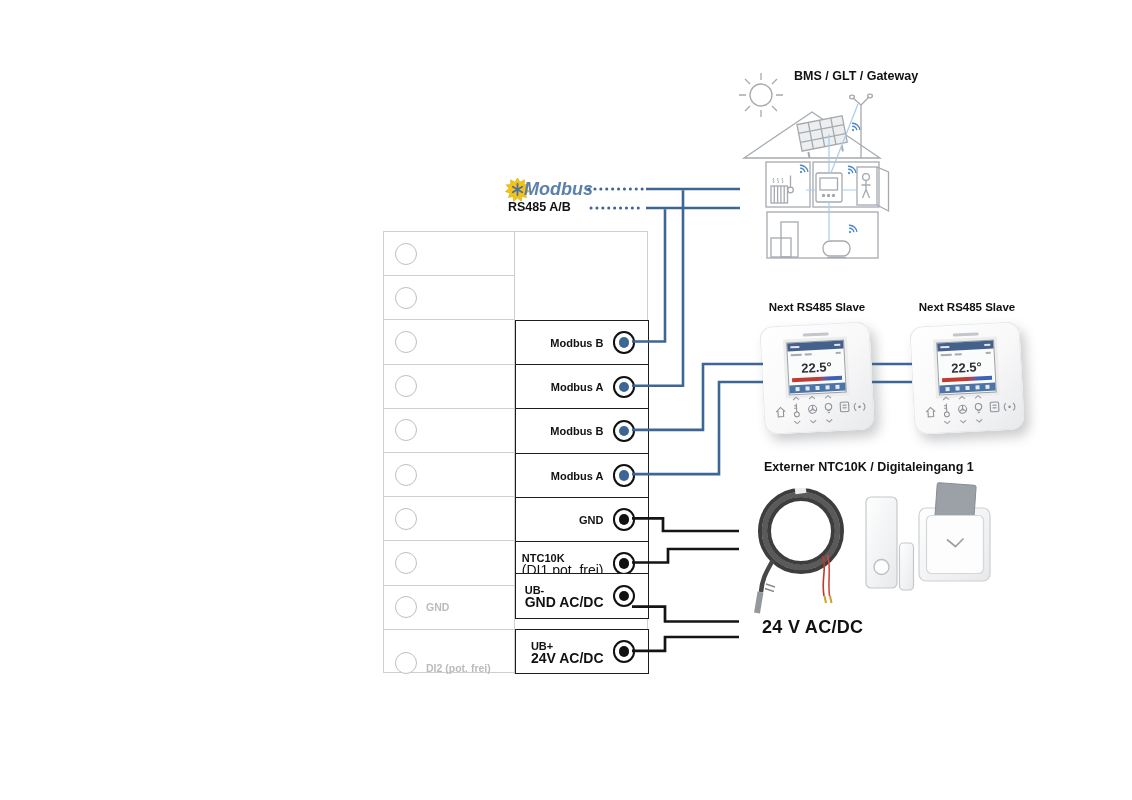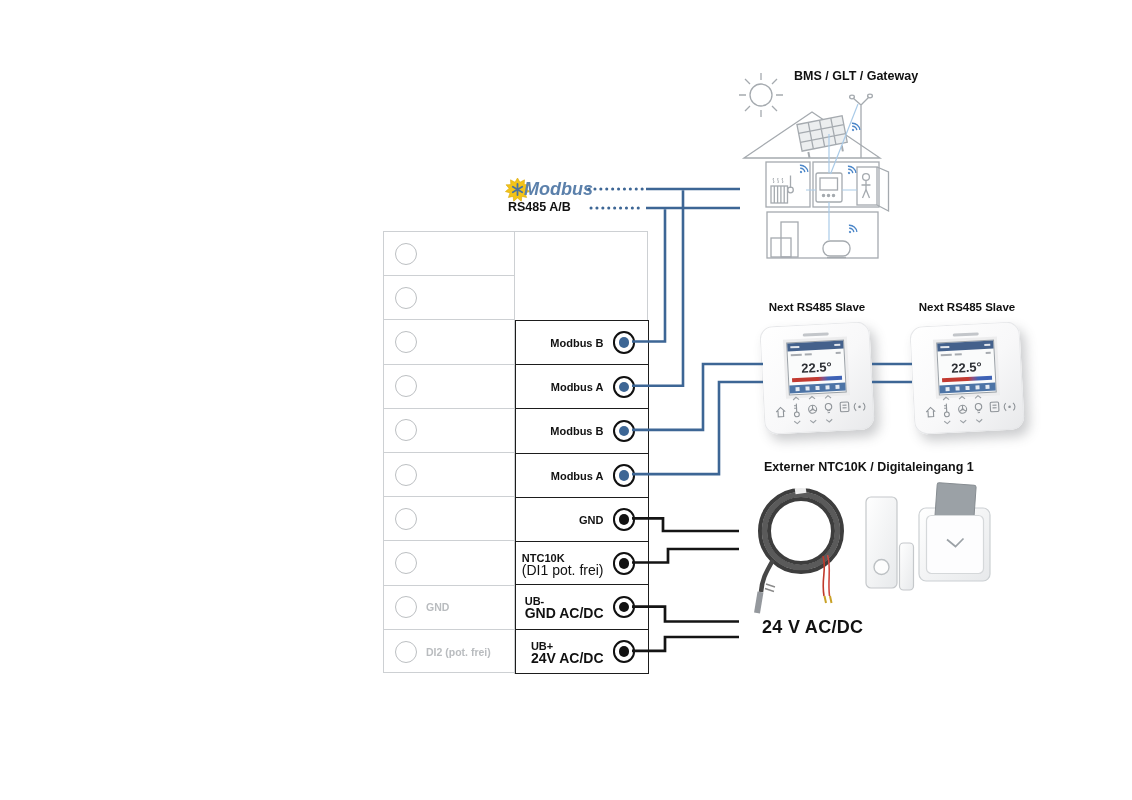--- a/index.html
+++ b/index.html
@@ -13,21 +13,21 @@
   .modbus-row{left:504px;top:176px;display:flex;align-items:center;height:26px;}
   .modbus-text{font-size:18px;font-weight:700;font-style:italic;color:#5b80ab;margin-left:-7px;}
   .rs485{left:508px;top:200px;font-size:12.5px;}
 
   
   .bms{left:794px;top:69px;font-size:12.5px;}
 
   
   .tblock{left:383px;top:231px;width:265px;height:442px;border:1px solid #cdd0d3;box-sizing:border-box;}
   .lrow{position:absolute;left:0;width:131px;height:44.2px;border-right:1px solid #cdd0d3;border-bottom:1px solid #cdd0d3;box-sizing:border-box;display:flex;align-items:center;}
-  .lrow.last{border-bottom:none;}
+  .lrow.last{border-bottom:none;align-items:flex-end;}
   .lcircle{width:20px;height:20px;border:1.6px solid #bcbfc2;border-radius:50%;background:#fff;margin-left:11px;flex:0 0 auto;}
   .llabel{font-size:10.5px;font-weight:700;color:#b9bcbf;margin-left:9px;white-space:nowrap;}
   .rbox{position:absolute;left:131px;width:134px;height:45.5px;background:#fff;border:1.5px solid #1d1d1d;box-sizing:border-box;display:flex;align-items:center;justify-content:flex-end;padding-right:13px;}
   .rtext{text-align:left;margin-right:9px;line-height:11.5px;white-space:nowrap;}
   .rmain{font-size:11px;font-weight:700;color:#111;}
   .rsub{font-size:14px;font-weight:700;color:#111;}
   .rsub.light{font-weight:400;}
   .ring{width:18.5px;height:18.5px;border:2.3px solid #101010;border-radius:50%;background:#fff;display:flex;align-items:center;justify-content:center;flex:0 0 auto;}
   .dot{width:10.5px;height:10.5px;border-radius:50%;}
   .dot.blue{background:#3d6695;}
@@ -142,21 +142,21 @@
           <span class="dot black"></span>
         </span>
     </div>
     <div class="rbox" style="top:308.9px">
       <span class="rtext"><span class="rmain">NTC10K</span><br>
       <span class="rsub light">(DI1 pot. frei)</span></span>
       <span class="ring">
           <span class="dot black"></span>
         </span>
     </div>
-    <div class="rbox" style="top:352px">
+    <div class="rbox" style="top:341px">
       <span class="rtext"><span class="rmain">UB-</span><br>
       <span class="rsub">GND AC/DC</span></span>
       <span class="ring">
           <span class="dot black"></span>
         </span>
     </div>
     <div class="rbox" style="top:397.3px;height:44.7px">
       <span class="rtext"><span class="rmain">UB+</span><br>
       <span class="rsub">24V AC/DC</span></span>
       <span class="ring">

